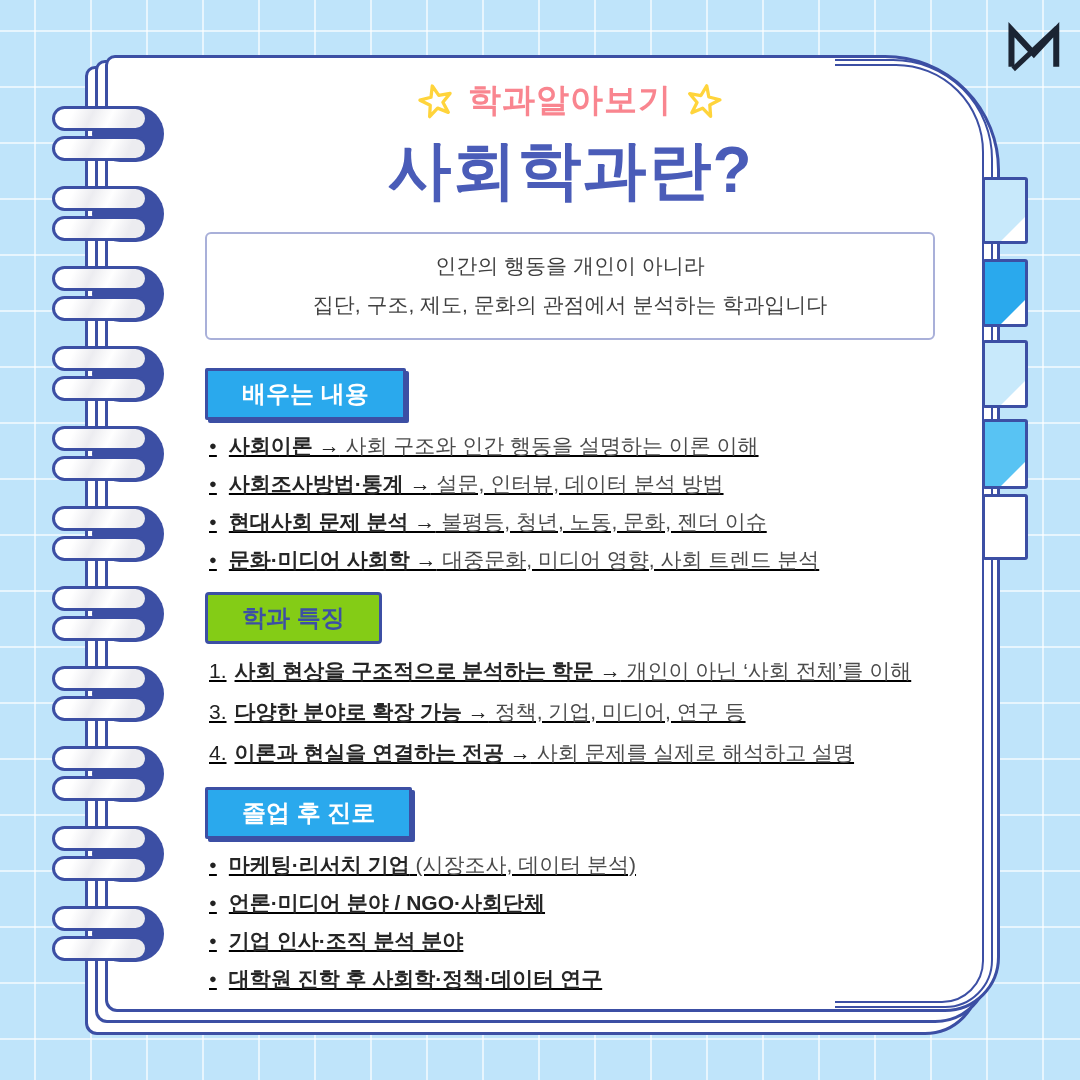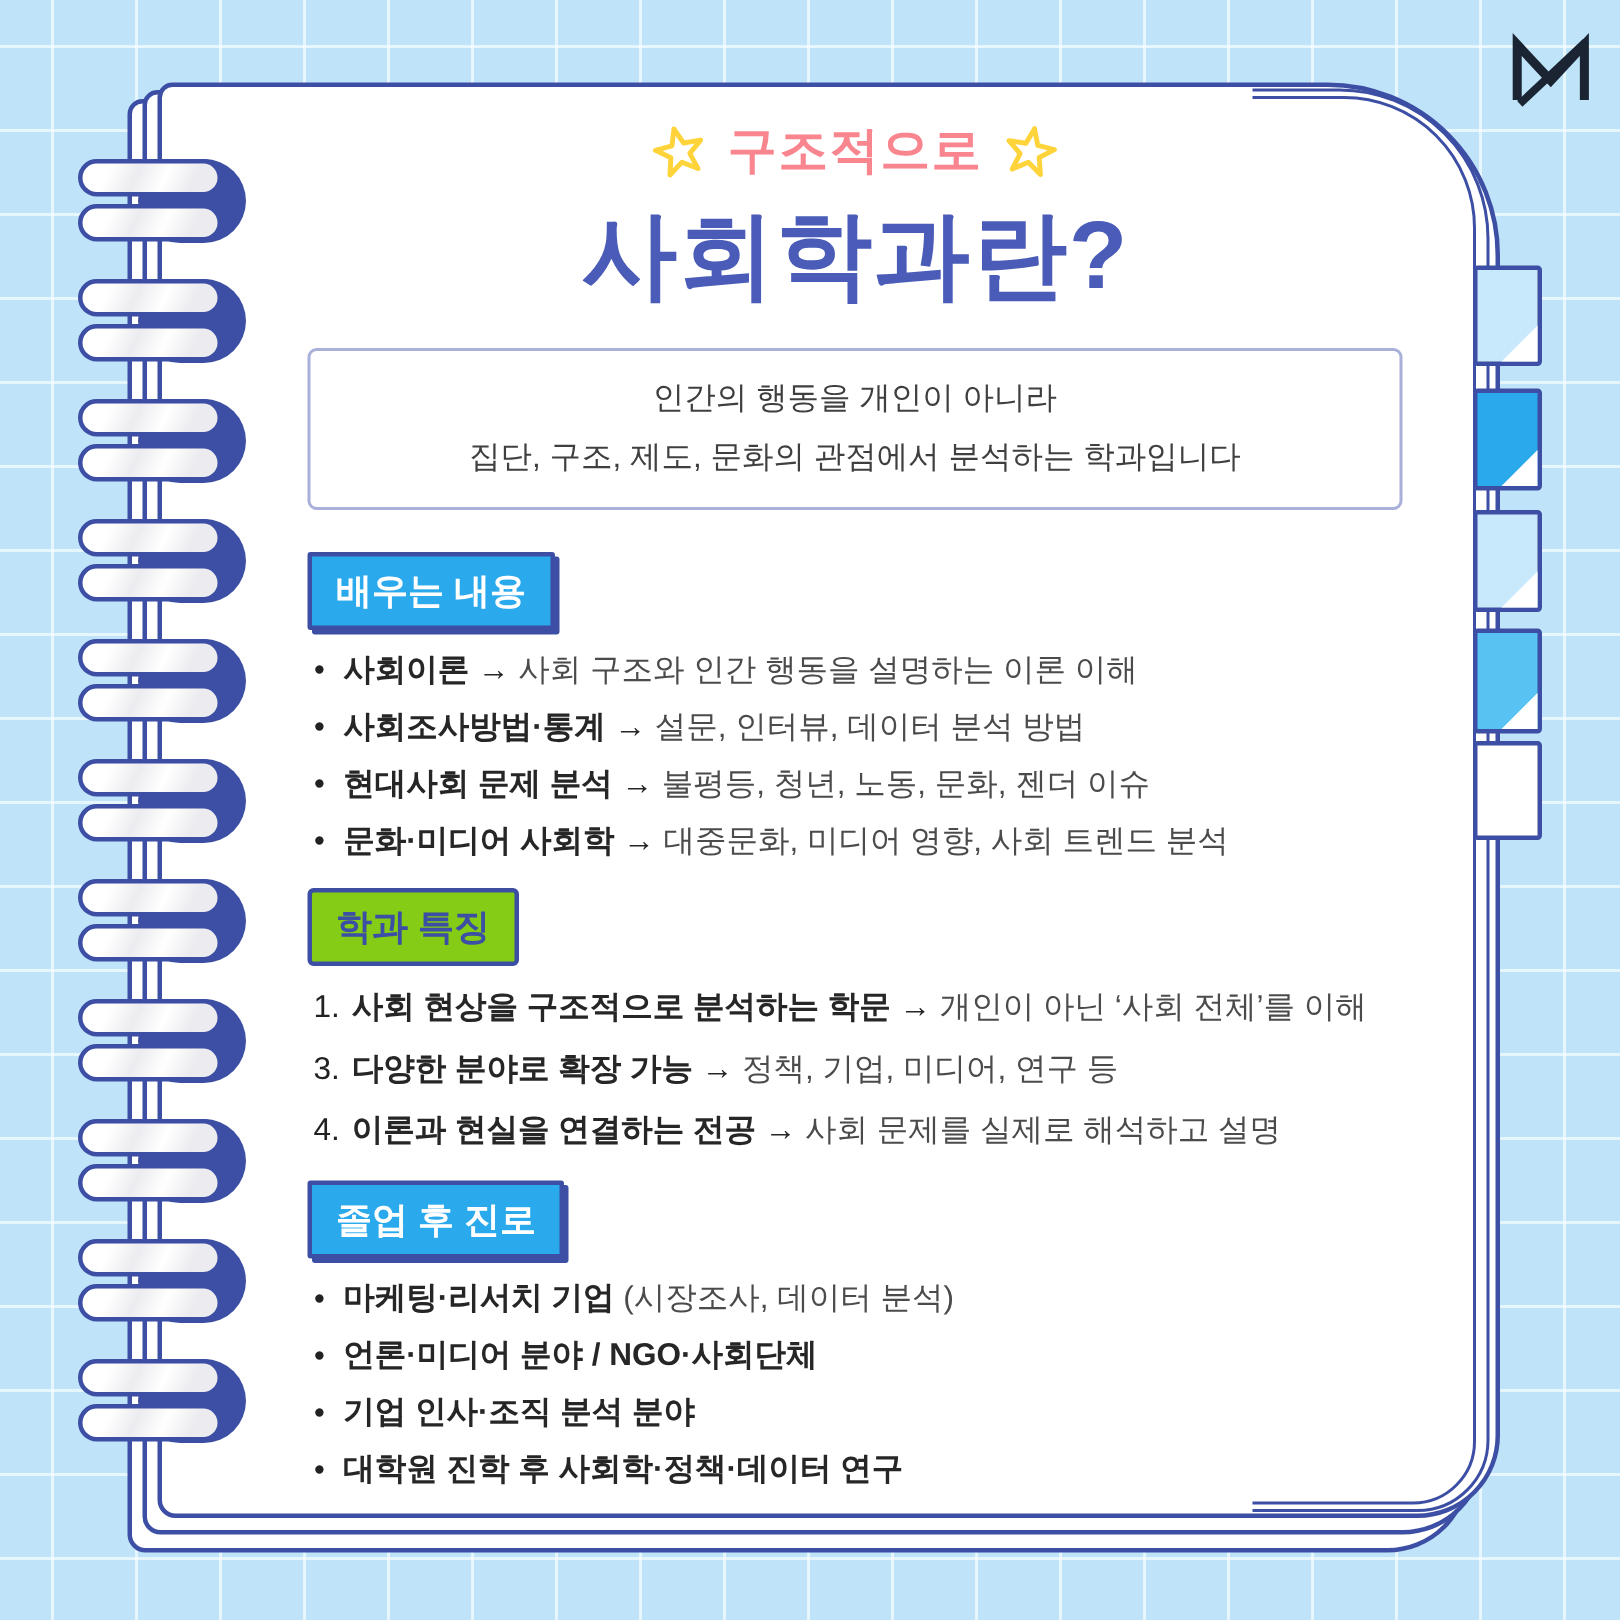--- a/index.html
+++ b/index.html
@@ -39,28 +39,28 @@
   .ring .p1{top:0;}
   .ring .p2{top:30px;}
   
   .content{position:absolute;left:205px;top:78px;width:730px;z-index:6;}
   .eyebrow{display:flex;justify-content:center;align-items:center;gap:14px;
     color:#f9858f;font-size:33px;font-weight:800;letter-spacing:1px;}
   .eyebrow svg{display:block;}
   .page-title{text-align:center;font-size:64px;font-weight:900;color:#4a5cb8;margin-top:4px;letter-spacing:1px;}
   .intro-box{margin-top:18px;border:2px solid #a9b0d9;border-radius:6px;padding:13px 3px;
     text-align:center;font-size:21px;color:#3f3f3f;line-height:1.85;}
-  .badge{display:inline-block;font-size:24px;font-weight:800;padding:7px 16px;
+  .badge{display:inline-block;font-size:24px;font-weight:800;padding:7px 34px;
     border:3px solid #3c4fa4;box-sizing:border-box;}
   .badge.filled{background:#2aa9ed;color:#fff;border-radius:2px;box-shadow:3px 3px 0 #3c4fa4;}
   .badge.outline{background:#84cc16;color:#3c4fa4;border-radius:4px;}
   .section-learning{margin-top:28px;}
   .section-features{margin-top:18px;}
   .section-career{margin-top:20px;}
-  ul.item-list{list-style:none;margin:12px 0 0 0;padding:0 0 0 4px;}
+  ul.item-list{list-style:none;margin:12px 0 0 0;padding:0 0 0 4px;text-decoration:underline;}
   ul.item-list li{font-size:21px;margin:10px 0;white-space:nowrap;}
   .section-features ul.item-list li{margin:13px 0;}
   .marker.bullet{font-size:13px;vertical-align:3px;margin-right:12px;color:#222;}
   .marker.number{font-size:21px;margin-right:8px;color:#222;}
   li .bold{font-weight:800;color:#262626;}
   li .rest{font-weight:400;color:#4b4b4b;}
   
   .logo{position:absolute;top:18px;right:16px;z-index:7;}
 </style>
 </head>
@@ -147,21 +147,21 @@
   </div>
 
 <div class="content">
 
   <div class="eyebrow">
     <span>
       <svg width="36" height="36" viewBox="0 0 35 34" style="transform:rotate(-12deg)">
         <polygon points="17,2 21.3,12.2 32.4,12.6 23.8,19.6 26.9,30.3 17.6,24.1 8.3,30.6 11.2,19.8 2.4,13 13.5,12.4" fill="none" stroke="#ffd43b" stroke-width="3.2" stroke-linejoin="round"></polygon>
       </svg>
     </span>
-    <span>구조적으로</span>
+    <span>학과알아보기</span>
     <span>
       <svg width="36" height="36" viewBox="0 0 35 34" style="transform:rotate(12deg)">
         <polygon points="17,2 21.3,12.2 32.4,12.6 23.8,19.6 26.9,30.3 17.6,24.1 8.3,30.6 11.2,19.8 2.4,13 13.5,12.4" fill="none" stroke="#ffd43b" stroke-width="3.2" stroke-linejoin="round"></polygon>
       </svg>
     </span>
   </div>
 
   <div class="page-title">사회학과란?</div>
 
   <div class="intro-box">

